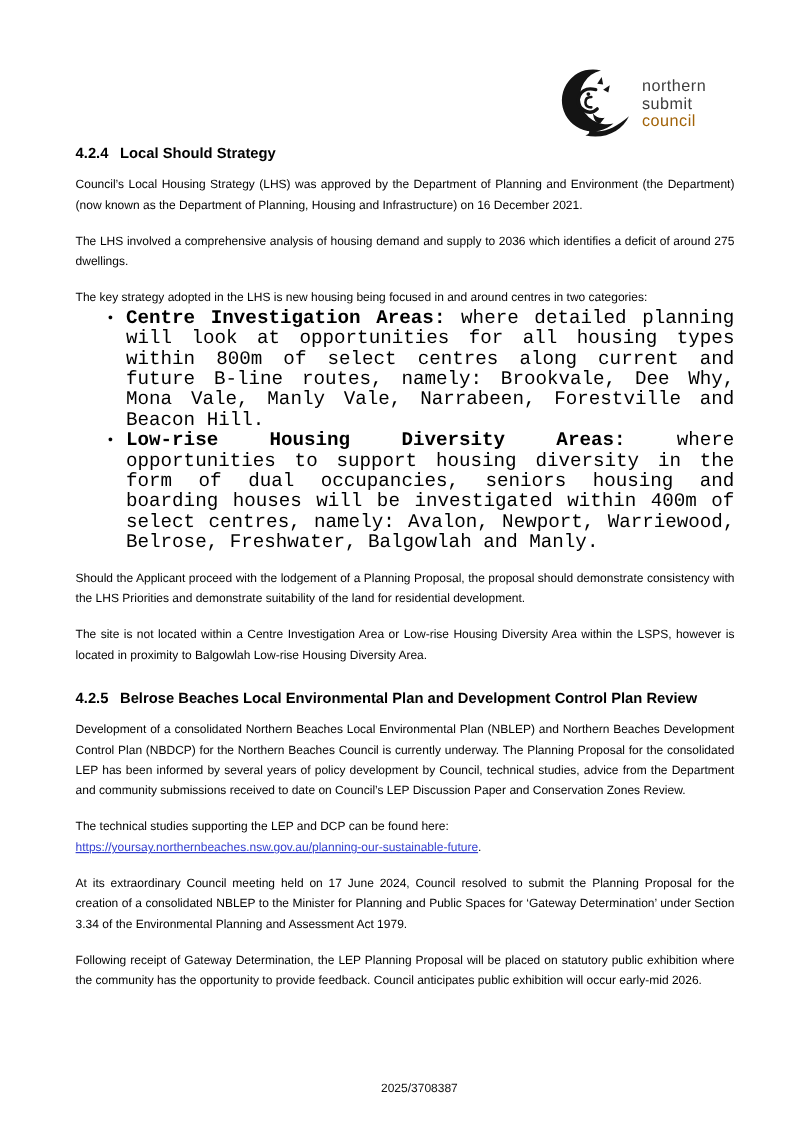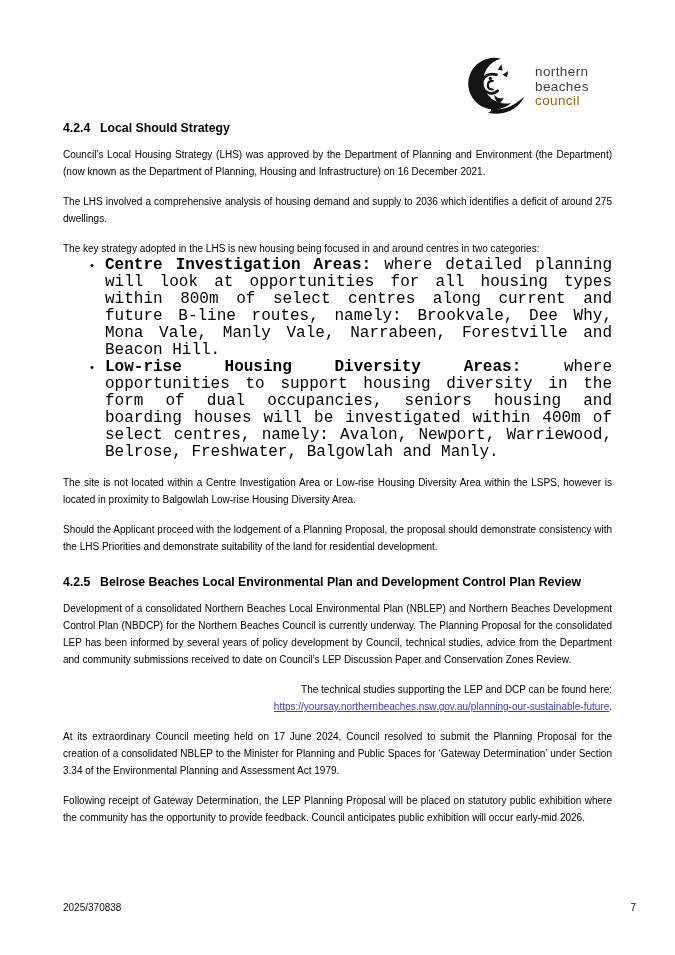--- a/index.html
+++ b/index.html
@@ -45,21 +45,21 @@
     margin: 0 0 9px 0;
     color: #000;
   }
   h2.sec-heading .h-num { display: inline-block; min-width: 37px; }
   .para {
     font-size: 10px;
     line-height: 17px;
     margin: 0 0 13px 0;
     text-align: justify;
   }
-  .para.no-justify { text-align: right; margin-left: 12px; }
+  .para.no-justify { text-align: left; }
   .para.tight { margin-bottom: 0; }
   .bullets { margin: 0 0 13px 0; }
   .bullet-row { display: flex; }
   .bullet-marker {
     width: 15px;
     margin-left: 27px;
     flex: 0 0 auto;
     font-size: 11.5px;
     line-height: 17px;
   }
@@ -74,21 +74,21 @@
   .sec-gap { height: 6px; }
   a.doc-link {
     color: #3540d0;
     text-decoration: underline;
     cursor: pointer;
   }
   .footer {
     position: absolute;
     top: 901px; left: 63px; right: 63px;
     display: flex;
-    justify-content: space-between;
+    justify-content: center;
     font-size: 10px;
     line-height: 14px;
     color: #111;
   }
 </style>
 </head>
 <body>
 
 <div class="page">
 
@@ -101,21 +101,21 @@
 
       <path d="M56,30 q-16,-4 -22,8 q-6,13 6,20 q10,6 18,-2" fill="none" stroke="#141414" stroke-width="4.5" stroke-linecap="round"></path>
       <path d="M50,40 q-8,0 -8,7 q0,7 8,7" fill="none" stroke="#141414" stroke-width="3.5" stroke-linecap="round"></path>
       <path d="M58,22 l6,-9 l2,10 z" fill="#141414"></path>
       <path d="M66,30 l9,-6 l-2,10 z" fill="#141414"></path>
       <path d="M52,62 q6,8 16,6 l-6,8 q-8,0 -10,-14 z" fill="#141414"></path>
       <circle cx="46" cy="36" r="2.6" fill="#141414"></circle>
     </svg>
     <div class="logo-text">
       <div>northern</div>
-      <div>beaches</div>
+      <div>submit</div>
       <div class="muted">council</div>
     </div>
   </div>
 
   <div class="content">
 
     <h2 class="sec-heading">
       <span class="h-num">4.2.4</span><span>Local Should Strategy</span>
     </h2>
 
@@ -129,23 +129,23 @@
       <div class="bullet-row">
         <span class="bullet-marker">•</span>
         <span class="bullet-body"><b>Centre Investigation Areas:</b><span> where detailed planning will look at opportunities for all housing types within 800m of select centres along current and future B-line routes, namely: Brookvale, Dee Why, Mona Vale, Manly Vale, Narrabeen, Forestville and Beacon Hill.</span></span>
       </div>
       <div class="bullet-row">
         <span class="bullet-marker">•</span>
         <span class="bullet-body"><b>Low-rise Housing Diversity Areas:</b><span> where opportunities to support housing diversity in the form of dual occupancies, seniors housing and boarding houses will be investigated within 400m of select centres, namely: Avalon, Newport, Warriewood, Belrose, Freshwater, Balgowlah and Manly.</span></span>
       </div>
     </div>
 
+    <p class="para">Should the Applicant proceed with the lodgement of a Planning Proposal, the proposal should demonstrate consistency with the LHS Priorities and demonstrate suitability of the land for residential development.</p>
+
     <p class="para">The site is not located within a Centre Investigation Area or Low-rise Housing Diversity Area within the LSPS, however is located in proximity to Balgowlah Low-rise Housing Diversity Area.</p>
-
-    <p class="para">Should the Applicant proceed with the lodgement of a Planning Proposal, the proposal should demonstrate consistency with the LHS Priorities and demonstrate suitability of the land for residential development.</p>
 
     <div class="sec-gap"></div>
 
     <h2 class="sec-heading">
       <span class="h-num">4.2.5</span><span>Belrose Beaches Local Environmental Plan and Development Control Plan Review</span>
     </h2>
 
     <p class="para">Development of a consolidated Northern Beaches Local Environmental Plan (NBLEP) and Northern Beaches Development Control Plan (NBDCP) for the Northern Beaches Council is currently underway. The Planning Proposal for the consolidated LEP has been informed by several years of policy development by Council, technical studies, advice from the Department and community submissions received to date on Council’s LEP Discussion Paper and Conservation Zones Review.</p>
 
     <p class="para no-justify">

